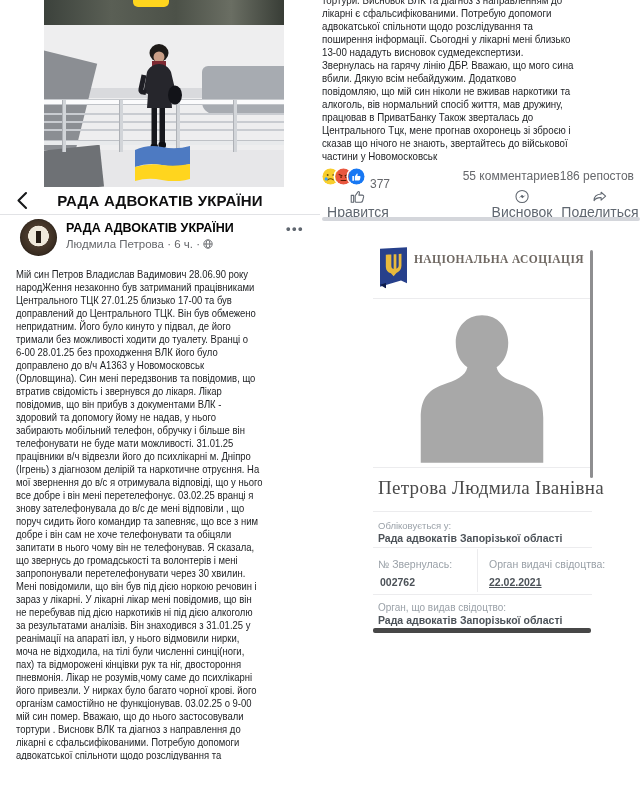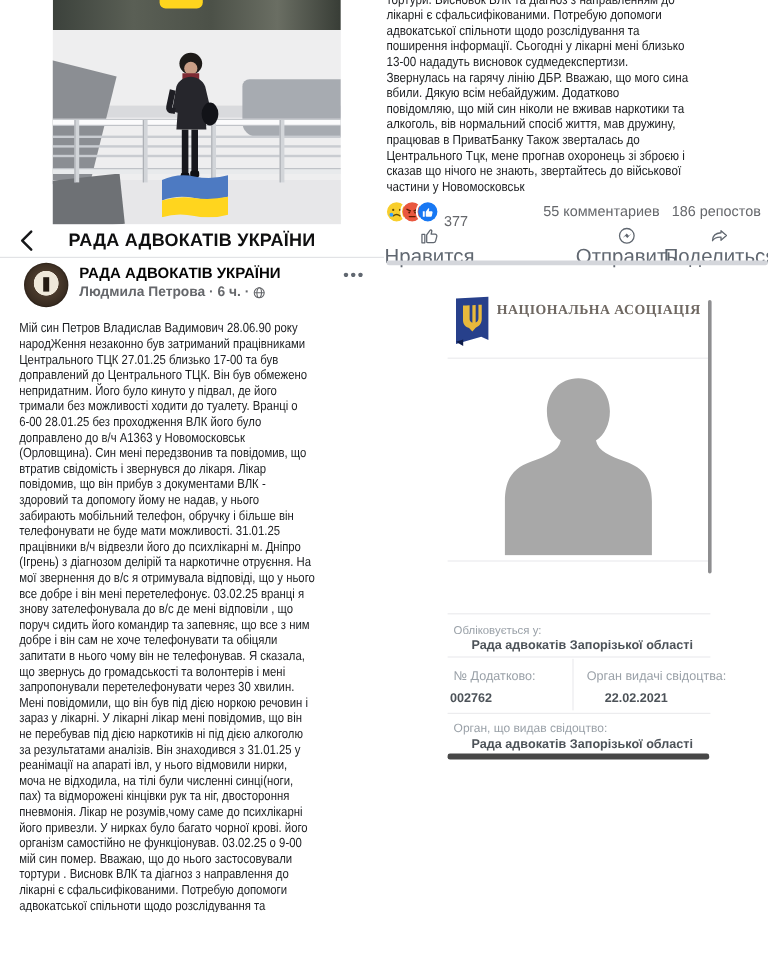--- a/index.html
+++ b/index.html
@@ -33,53 +33,53 @@
   .back{position:absolute;left:16px;top:4px;}
   .pgtitle{width:100%;text-align:center;font-weight:bold;font-size:15px;color:#0f0f10;letter-spacing:.2px;}
   .tb-div{left:0;top:214px;width:320px;height:1px;background:#e2e3e6;}
 
   
   .lp-avatar{left:20px;top:219px;width:37px;height:37px;border-radius:50%;
      background:radial-gradient(circle at 50% 46%,#efe8da 0 37%,#4a3a2c 39%,#241b13 100%);
      box-shadow:inset 0 0 0 1px rgba(0,0,0,.15);}
   .lp-avatar:after{content:"";position:absolute;left:16px;top:12px;width:5px;height:12px;background:#241b13;}
   .lp-name{left:66px;top:221px;font-weight:bold;font-size:12.5px;color:#050505;}
-  .lp-sub{left:66px;top:238px;font-size:11.5px;color:var(--fb-gray);display:flex;align-items:center;gap:3px;font-weight:bold;}
+  .lp-sub{left:66px;top:238px;font-size:11.5px;color:var(--fb-gray);display:flex;align-items:center;gap:3px;}
   .lp-dots{left:286px;top:221px;font-size:13px;font-weight:bold;color:#606770;letter-spacing:1.5px;}
   .lp-bodywrap{left:16px;top:255px;width:300px;height:505px;overflow:hidden;}
   .fb-body{font-size:11px;line-height:13px;white-space:pre-line;width:344px;
            transform:scaleX(.86);transform-origin:0 0;color:var(--fb-text);}
 
   
   .rp-textwrap{left:322px;top:0;width:312px;height:164px;overflow:hidden;}
   .rp-textwrap .fb-body{margin-top:-6px;transform:scaleX(.884);}
 
   
   .reactions{left:322px;top:166px;width:312px;height:20px;display:flex;align-items:center;font-size:12px;color:var(--fb-gray);}
   .emoji{width:17px;height:17px;border-radius:50%;box-shadow:0 0 0 1.5px #fff;}
   .emoji+.emoji{margin-left:-4px;}
   .rcount{margin-left:5px;margin-top:16px;}
-  .rright{margin-left:auto;display:flex;gap:10px;}
+  .rright{margin-left:auto;display:flex;}
 
   
   .actionbar{left:322px;top:188px;width:314px;height:28px;}
   .action{position:absolute;top:0;transform:translateX(-50%);display:flex;flex-direction:column;align-items:center;gap:0;color:#606770;}
-  .action .lbl{font-size:17px;margin-top:-1px;}
+  .action .lbl{font-size:14px;margin-top:-1px;}
   .thick-div{left:322px;top:217px;width:318px;height:4px;background:#d4d6db;border-radius:2px;}
 
   
   .card-h1{font-family:"Liberation Serif","DejaVu Serif",serif;font-weight:bold;color:#6f6862;}
   .naau-logo{left:378px;top:246px;transform:skewY(-3deg);}
   .org1{left:414px;top:253px;font-size:11.5px;letter-spacing:.4px;}
   .org2{left:414px;top:268px;font-size:14px;letter-spacing:1px;}
   .hair{height:1px;background:#ececee;}
   .sil{left:407px;top:305px;}
   .card-name{left:378px;top:477px;font-family:"Liberation Serif","DejaVu Serif",serif;font-size:19px;color:#4a4a4a;letter-spacing:.3px;}
   .clabel{font-size:9.5px;color:var(--card-label);}
-  .cvalue{font-size:10.5px;font-weight:bold;color:var(--card-value);margin-left:15px;}
+  .cvalue{font-size:10.5px;font-weight:bold;color:var(--card-value);}
   .vhair{left:477px;top:549px;width:1px;height:43px;background:#ececee;}
   .darkbar{left:373px;top:628px;width:218px;height:5px;background:#474747;border-radius:2px;}
   .scrollbar{left:590px;top:250px;width:2.5px;height:228px;background:#8e8e90;border-radius:2px;}
 </style>
 </head>
 <body>
 
 <div class="canvas">
 
   <div class="abs photo">
@@ -232,21 +232,21 @@
       <svg width="17" height="17" viewBox="0 0 24 24">
         <path d="M3 10.4h3.4v9.8H3z M8.6 19.2V11l3.9-5.5c.5-.7 1.5-.6 1.9.1.2.4.3.8.2 1.2l-.8 3.3h4.7c1.3 0 2.3 1.2 2 2.5l-1.4 5.4c-.3 1.2-1.4 2.1-2.6 2.1H10c-.8 0-1.4-.4-1.4-.9z" fill="none" stroke="#606770" stroke-width="1.5" stroke-linejoin="round"></path>
       </svg>
       <span class="lbl">Нравится</span>
     </div>
     <div class="action" style="left:200px;">
       <svg width="17" height="17" viewBox="0 0 24 24">
         <circle cx="12" cy="12" r="8.6" fill="none" stroke="#606770" stroke-width="1.5"></circle>
         <path d="M7 14.6l4.9-5.2 2.4 2.4 3.2-2.4-4.9 5.2-2.4-2.4z" fill="#606770"></path>
       </svg>
-      <span class="lbl">Отправить</span>
+      <span class="lbl">Висновок</span>
     </div>
     <div class="action" style="left:278px;justify-content:flex-end;">
       <svg width="17" height="17" viewBox="0 0 24 24">
         <path d="M13.8 6l6.4 5.6-6.4 5.6v-3.6c-4.9-.3-8 1.3-10 4.2 0-5.5 3.7-9 10-9.4V6z" fill="none" stroke="#606770" stroke-width="1.5" stroke-linejoin="round"></path>
       </svg>
       <span class="lbl">Поделиться</span>
     </div>
   </div>
   <div class="abs thick-div"></div>
 
@@ -256,31 +256,32 @@
     <path d="M10 8h3v12c0 2 .5 3 2.5 4V8h3v16c2-1 2.5-2 2.5-4V8h3v13c0 4-2.3 6.3-5.5 7.6L15.5 32l-3-3.4C9.3 27.3 7 25 7 21V8z" style="fill:var(--trident-yellow,#e8b93c)" transform="scale(.92) translate(1.5 1)"></path>
   </svg>
   <div class="abs card-h1 org1">НАЦІОНАЛЬНА АСОЦІАЦІЯ</div>
   <div class="abs hair" style="left:373px;top:298px;width:219px;"></div>
 
   <svg class="abs sil" width="150" height="158" viewBox="0 0 120 126">
     <path d="M60 8c-12.5 0-21 9.5-21 22 0 8.5 3.6 15.8 9.3 19.5-1.6 7.3-9.3 10.4-19.6 14C16.5 67.8 11 75 11 90v36h98V90c0-15-5.5-22.2-17.7-26.5-10.3-3.6-18-6.7-19.6-14C77.4 45.8 81 38.5 81 30 81 17.5 72.5 8 60 8z" fill="#a8a8a8"></path>
   </svg>
   <div class="abs hair" style="left:373px;top:467px;width:219px;"></div>
 
+  <div class="abs card-name">Петрова Людмила Іванівна</div>
   <div class="abs hair" style="left:373px;top:511px;width:219px;"></div>
 
   <div class="abs clabel" style="left:378px;top:520px;">Обліковується у:</div>
   <div class="abs cvalue" style="left:378px;top:532px;">Рада адвокатів Запорізької області</div>
   <div class="abs hair" style="left:373px;top:547px;width:219px;"></div>
 
-  <div class="abs clabel" style="left:378px;top:558px;font-size:10.5px;">№ Додатково:</div>
-  <div class="abs cvalue" style="left:360px;top:576px;">002762</div>
+  <div class="abs clabel" style="left:378px;top:558px;font-size:10.5px;">№ Звернулась:</div>
+  <div class="abs cvalue" style="left:380px;top:576px;">002762</div>
   <div class="abs vhair"></div>
   <div class="abs clabel" style="left:489px;top:558px;font-size:10.5px;">Орган видачі свідоцтва:</div>
-  <div class="abs cvalue" style="left:489px;top:576px;">22.02.2021</div>
+  <div class="abs cvalue" style="left:489px;top:576px;text-decoration:underline;">22.02.2021</div>
   <div class="abs hair" style="left:373px;top:594px;width:219px;"></div>
 
   <div class="abs clabel" style="left:378px;top:602px;font-size:10px;">Орган, що видав свідоцтво:</div>
   <div class="abs cvalue" style="left:378px;top:614px;">Рада адвокатів Запорізької області</div>
 
   <div class="abs darkbar"></div>
   <div class="abs scrollbar"></div>
 
 </div>
 

